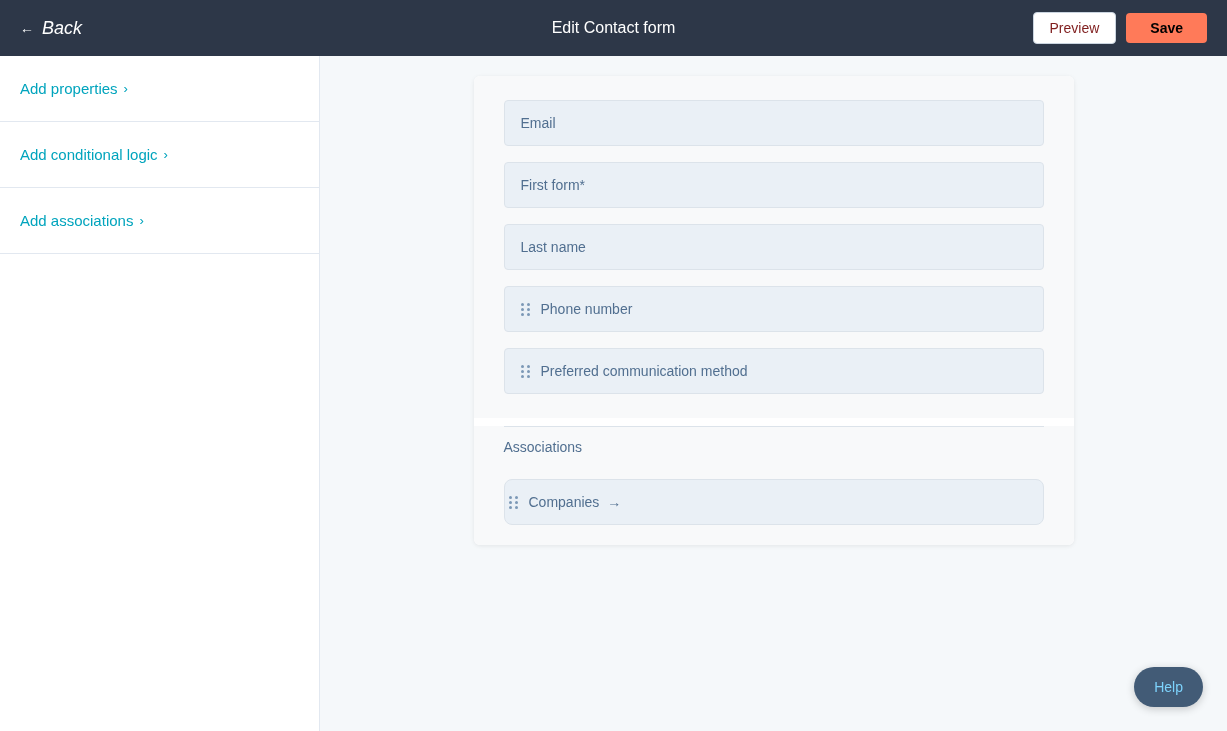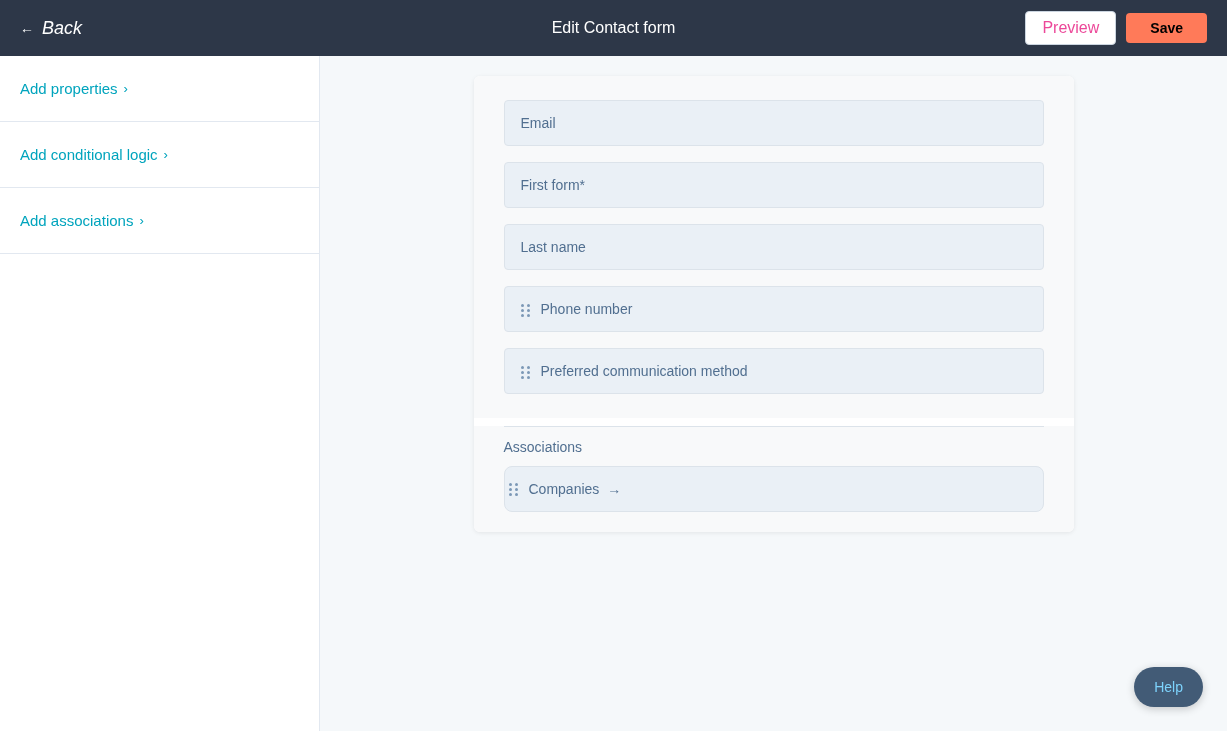--- a/index.html
+++ b/index.html
@@ -39,24 +39,24 @@
       font-size: 14px;
     }
     .back-label {
       color: #fff;
       font-size: 18px;
       font-style: italic;
     }
     .btn-preview {
       background: #fff;
       border: 1px solid #cbd5e0;
-      color: #ec4899;
+      color: #7f1d1d;
       padding: 7px 16px;
       border-radius: 4px;
-      font-size: 16px;
+      font-size: 14px;
       cursor: pointer;
       font-weight: 500;
     }
     .btn-save {
       background: #ff7a59;
       border: none;
       color: #000000;
       padding: 7px 24px;
       border-radius: 4px;
       font-size: 14px;
@@ -131,21 +131,21 @@
 
     
     .form-field {
       background: #eaf0f6;
       border: 1px solid #dce3ea;
       border-radius: 4px;
       padding: 14px 16px;
       font-size: 14px;
       color: #516f90;
       display: flex;
-      align-items: flex-end;
+      align-items: center;
       gap: 10px;
       position: relative;
     }
     .form-field.draggable {
       cursor: grab;
     }
     .drag-handle {
       display: flex;
       flex-direction: column;
       gap: 2px;
@@ -177,21 +177,21 @@
 
     
     .associations-section {
       padding: 0 30px 20px;
       background: #f8f9fa;
     }
     .associations-label {
       font-size: 14px;
       color: #516f90;
       font-weight: 500;
-      margin-bottom: 11px;
+      margin-bottom: 24px;
       padding-top: 4px;
     }
     .companies-field {
       background: #eaf0f6;
       border: 1px solid #dce3ea;
       border-radius: 8px;
       padding: 14px 4px;
       font-size: 14px;
       color: #516f90;
       display: flex;

